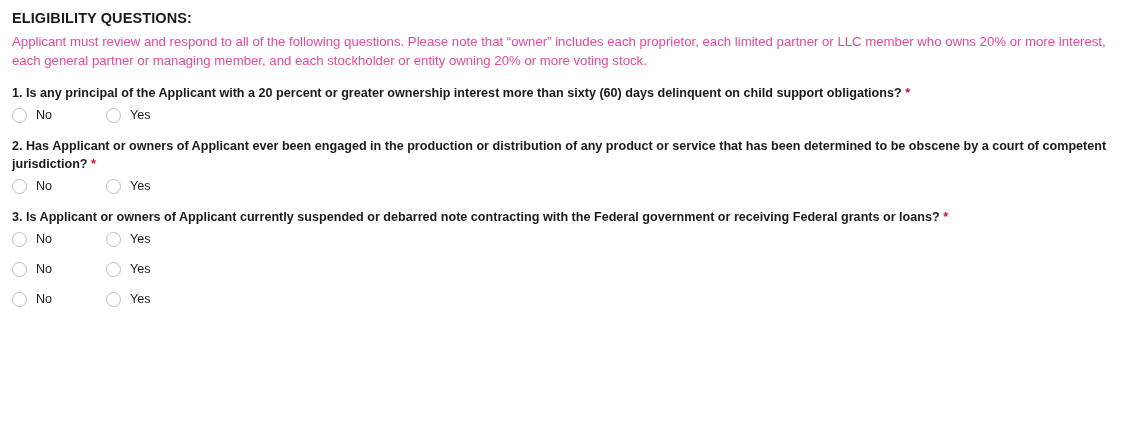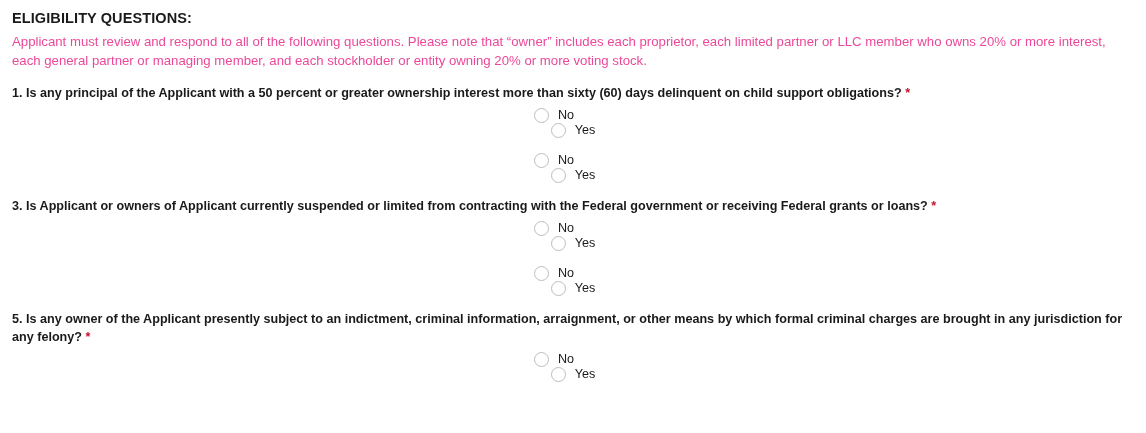--- a/index.html
+++ b/index.html
@@ -44,24 +44,23 @@
     margin: 0 0 4px 0;
     max-width: 1130px;
   }
   .required-mark {
     color: #c8102e;
     font-weight: bold;
     font-size: 12.6px;
   }
   .options-row {
     display: flex;
-    align-items: center;
-    gap: 0px;
+    align-items: flex-end;
+    gap: 16px;
     margin-top: 5px;
-    flex-direction: column;
   }
   .option {
     display: flex;
     align-items: center;
     gap: 9px;
   }
   .option.first { width: 78px; }
   .radio {
     width: 15px;
     height: 15px;
@@ -83,21 +82,57 @@
 
 <div class="page">
 
   <div class="section-title">ELIGIBILITY QUESTIONS:</div>
 
   <div class="intro">Applicant must review and respond to all of the following questions. Please note that “owner” includes each proprietor, each limited partner or LLC member who owns 20% or more interest, each general partner or managing member, and each stockholder or entity owning 20% or more voting stock.</div>
 
   <div class="question-block">
     <div class="question-text">
       <span>1.</span>
-      <span>Is any principal of the Applicant with a 50 percent or greater ownership interest more than sixty (60) days delinquent on child support obligations?</span>
+      <span>Is any principal of the Applicant with a 20 percent or greater ownership interest more than sixty (60) days delinquent on child support obligations?</span>
+      <span class="required-mark">*</span>
+    </div>
+    <div class="options-row">
+      <div class="option first">
+        <span class="radio"></span>
+        <span class="option-label">No</span>
+      </div>
+      <div class="option">
+        <span class="radio"></span>
+        <span class="option-label">Yes</span>
+      </div>
+    </div>
+  </div>
+
+  <div class="question-block">
+    <div class="question-text">
+      <span>2.</span>
+      <span>Has Applicant or owners of Applicant ever been engaged in the production or distribution of any product or service that has been determined to be obscene by a court of competent jurisdiction?</span>
+      <span class="required-mark">*</span>
+    </div>
+    <div class="options-row">
+      <div class="option first">
+        <span class="radio"></span>
+        <span class="option-label">No</span>
+      </div>
+      <div class="option">
+        <span class="radio"></span>
+        <span class="option-label">Yes</span>
+      </div>
+    </div>
+  </div>
+
+  <div class="question-block">
+    <div class="question-text">
+      <span>3.</span>
+      <span>Is Applicant or owners of Applicant currently suspended or debarred note contracting with the Federal government or receiving Federal grants or loans?</span>
       <span class="required-mark">*</span>
     </div>
     <div class="options-row">
       <div class="option first">
         <span class="radio"></span>
         <span class="option-label">No</span>
       </div>
       <div class="option">
         <span class="radio"></span>
         <span class="option-label">Yes</span>
@@ -112,56 +147,20 @@
         <span class="option-label">No</span>
       </div>
       <div class="option">
         <span class="radio"></span>
         <span class="option-label">Yes</span>
       </div>
     </div>
   </div>
 
   <div class="question-block">
-    <div class="question-text">
-      <span>3.</span>
-      <span>Is Applicant or owners of Applicant currently suspended or limited from contracting with the Federal government or receiving Federal grants or loans?</span>
-      <span class="required-mark">*</span>
-    </div>
-    <div class="options-row">
-      <div class="option first">
-        <span class="radio"></span>
-        <span class="option-label">No</span>
-      </div>
-      <div class="option">
-        <span class="radio"></span>
-        <span class="option-label">Yes</span>
-      </div>
-    </div>
-  </div>
-
-  <div class="question-block">
-    <div class="options-row">
-      <div class="option first">
-        <span class="radio"></span>
-        <span class="option-label">No</span>
-      </div>
-      <div class="option">
-        <span class="radio"></span>
-        <span class="option-label">Yes</span>
-      </div>
-    </div>
-  </div>
-
-  <div class="question-block">
-    <div class="question-text">
-      <span>5.</span>
-      <span>Is any owner of the Applicant presently subject to an indictment, criminal information, arraignment, or other means by which formal criminal charges are brought in any jurisdiction for any felony?</span>
-      <span class="required-mark">*</span>
-    </div>
     <div class="options-row">
       <div class="option first">
         <span class="radio"></span>
         <span class="option-label">No</span>
       </div>
       <div class="option">
         <span class="radio"></span>
         <span class="option-label">Yes</span>
       </div>
     </div>

